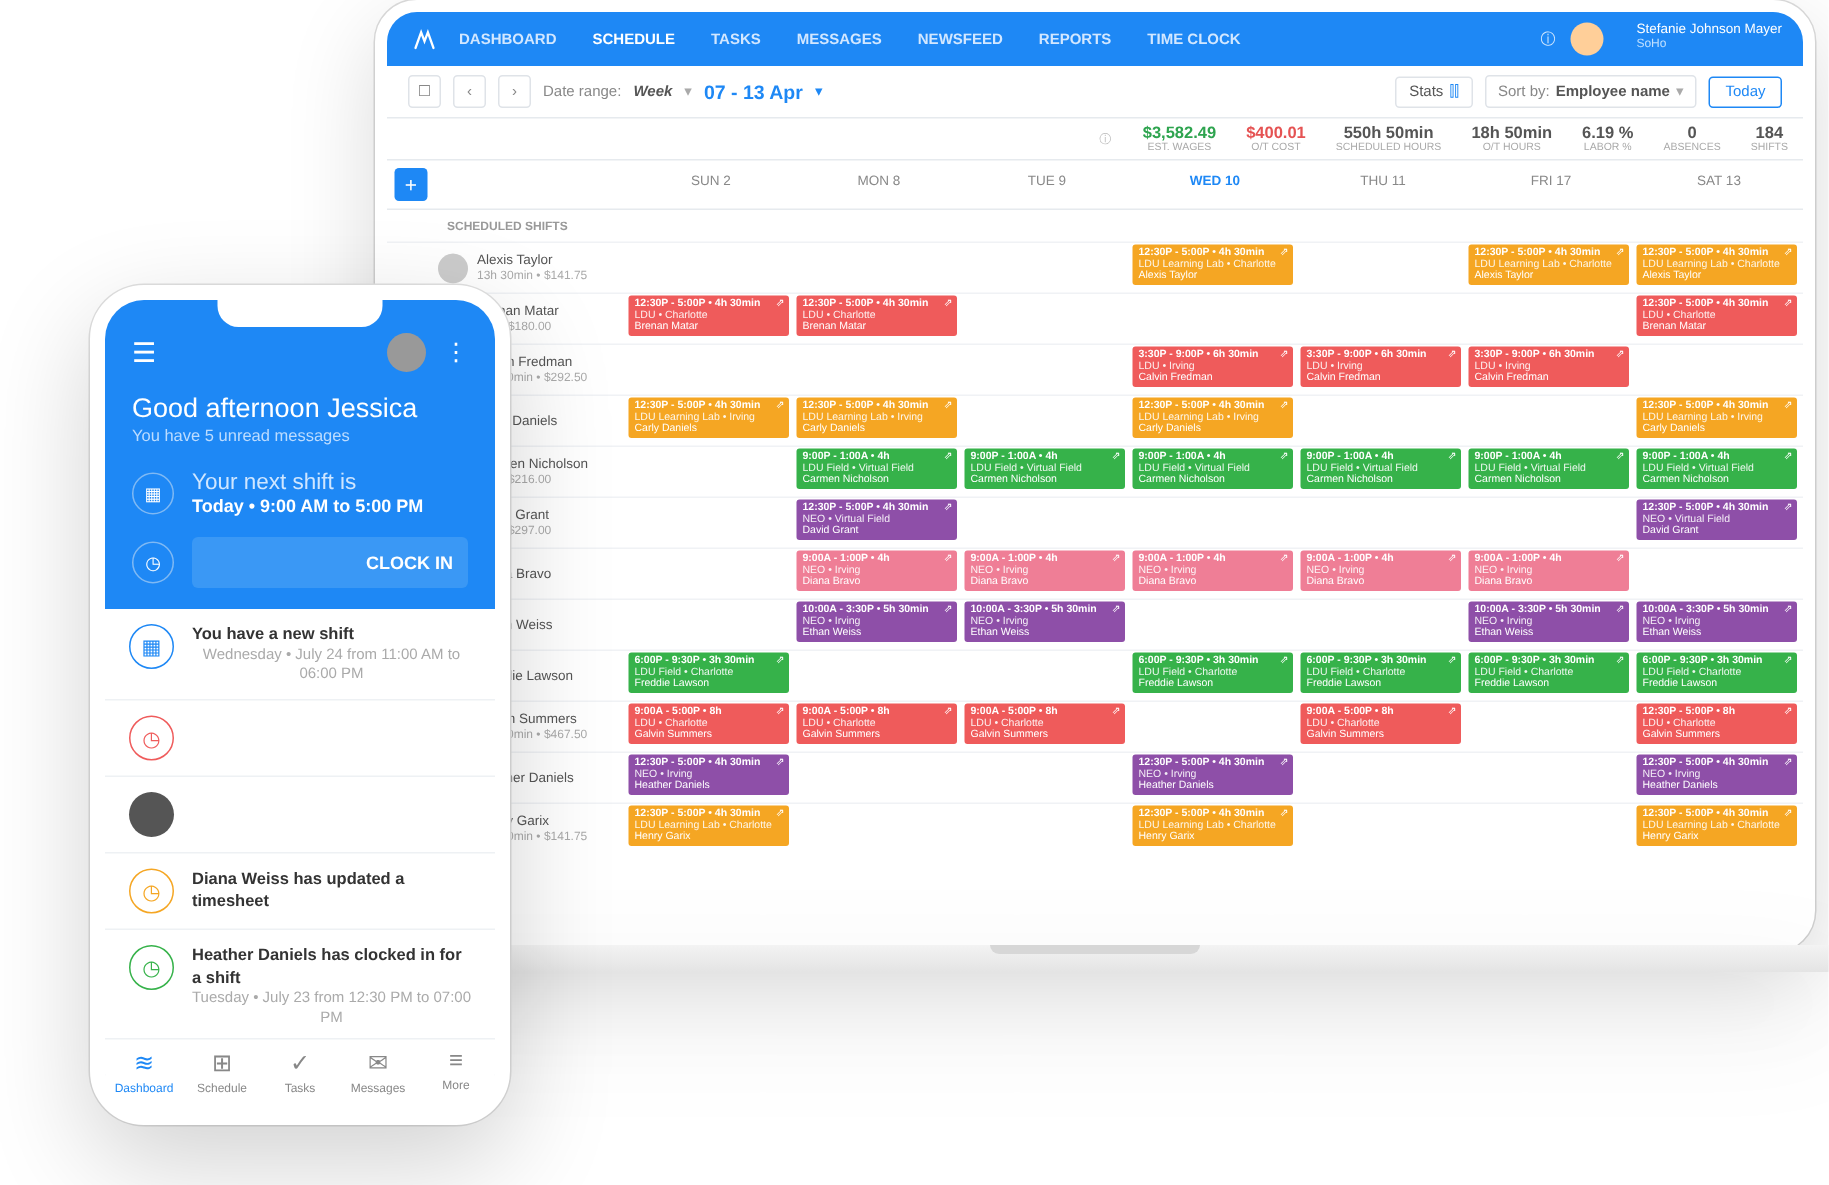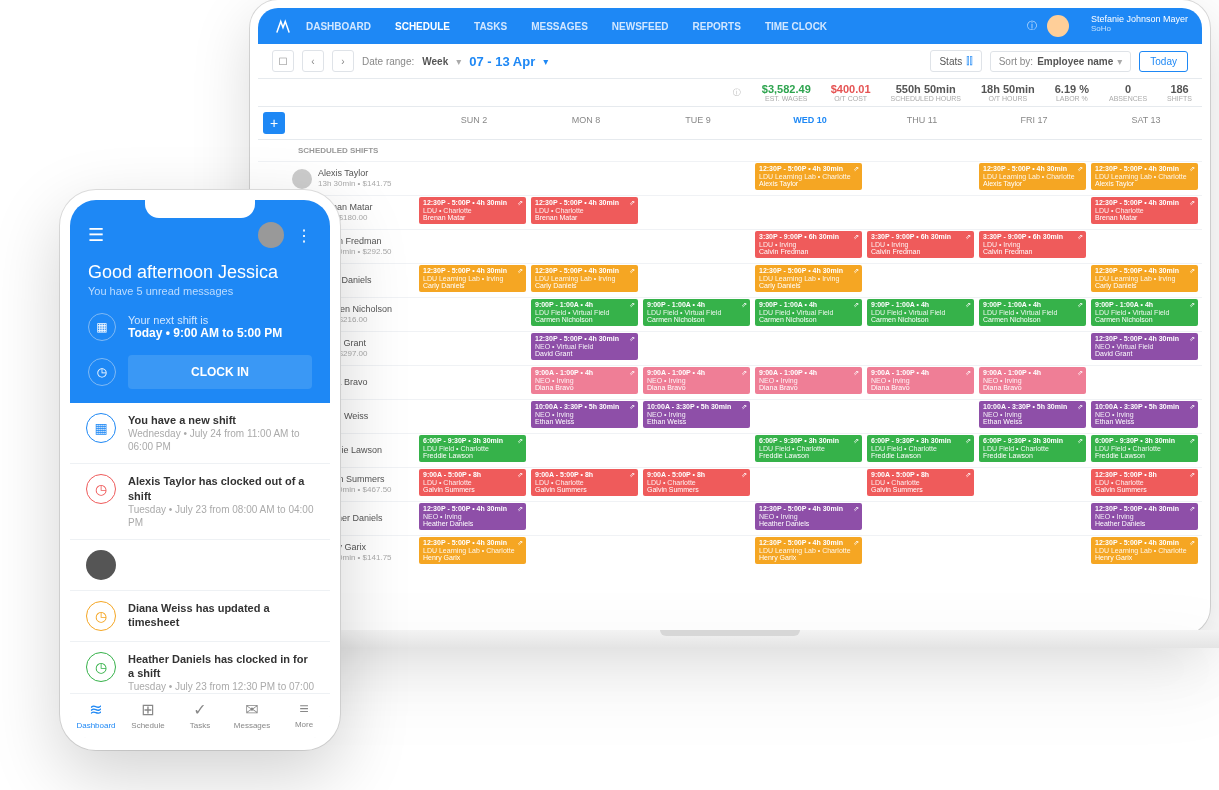--- a/index.html
+++ b/index.html
@@ -94,36 +94,36 @@
 }
 .phone .notch{position:absolute; top:0; left:50%; transform:translateX(-50%); width:110px; height:18px; background:#fff; border-radius:0 0 14px 14px; z-index:5;}
 .phone-header{ background:#1e88f5; color:#fff; padding:22px 18px 14px;}
 .phone-header .topbar{ display:flex; align-items:center; justify-content:space-between; margin-bottom:14px;}
 .phone-header .ham{ font-size:18px;}
 .phone-header .pavatar{ width:26px; height:26px; border-radius:50%; background:#999;}
 .phone-header h1{ font-size:18px; font-weight:500;}
 .phone-header .sub{ color:#bcdcff; font-size:11px; margin-top:2px;}
 .phone-header .nextshift{ display:flex; align-items:center; gap:12px; margin-top:16px;}
 .phone-header .ring{ width:28px; height:28px; border:1.5px solid #7fb9f4; border-radius:50%; display:flex; align-items:center; justify-content:center; font-size:12px;}
-.phone-header .ns-title{ font-size:11px; color:#cfe6ff;}
+.phone-header .ns-title{ font-size:15px; color:#cfe6ff;}
 .phone-header .ns-time{ font-size:12px; font-weight:600;}
 .phone-header .clockrow{ display:flex; align-items:center; gap:12px; margin-top:14px;}
-.phone-header .clockbtn{ flex:1; background:#3a98f5; text-align:center; padding:10px; font-size:12px; font-weight:600; border-radius:4px;}
+.phone-header .clockbtn{ flex:1; background:#3a98f5; text-align:right; padding:10px; font-size:12px; font-weight:600; border-radius:4px;}
 
 .feed{ background:#fff;}
 .feeditem{ display:flex; gap:12px; padding:10px 16px; border-bottom:1px solid #eef1f4; align-items:flex-start;}
 .feeditem .ic{ width:30px; height:30px; border-radius:50%; border:1.5px solid #ccc; display:flex; align-items:center; justify-content:center; flex-shrink:0; font-size:14px;}
 .ic.blue{border-color:#1e88f5; color:#1e88f5;}
 .ic.red{border-color:#ef5b5b; color:#ef5b5b;}
 .ic.orange{border-color:#f5a623; color:#f5a623;}
 .ic.green{border-color:#36b24a; color:#36b24a;}
 .ic.avatar{border:none; background:#555;}
 .feeditem .txt{ font-size:11px; color:#555; line-height:1.3;}
 .feeditem .txt b{ color:#333; font-weight:600;}
-.feeditem .txt .sub{ color:#aaa; font-size:10px;}
+.feeditem .txt .sub{ color:#aaa; font-size:10px;text-align:center;}
 
 .phone-tabbar{ position:absolute; bottom:0; left:0; right:0; background:#fff; border-top:1px solid #eef1f4; display:flex; justify-content:space-around; padding:6px 0 10px;}
 .phone-tabbar .t{ text-align:center; font-size:8px; color:#888; width:20%;}
 .phone-tabbar .t.active{ color:#1e88f5;}
 .phone-tabbar .t .ti{ font-size:16px; display:block; margin-bottom:2px;}
 </style>
 </head>
 <body>
 
 <div class="laptop">
@@ -152,21 +152,21 @@
         <small>SoHo</small>
       </div>
     </div>
   </div>
 
   <div class="toolbar">
     <div class="sqbtn">☐</div>
     <div class="sqbtn">‹</div>
     <div class="sqbtn">›</div>
     <span class="drlabel">Date range:</span>
-    <span style="font-weight:600;">Week</span>
+    <span style="font-weight:600;font-style:italic;">Week</span>
     <span style="color:#aaa;">▾</span>
     <span class="range">07 - 13 Apr</span>
     <span style="color:#1e88f5;">▾</span>
     <div class="spacer"></div>
     <div class="pill">
       <span>Stats</span>
       <span style="color:#1e88f5;">⫿⫿</span>
     </div>
     <div class="pill">
       <span class="drlabel">Sort by:</span>
@@ -198,21 +198,21 @@
         </div>
         <div class="stat">
           <div class="v ">6.19 %</div>
           <div class="lbl">LABOR %</div>
         </div>
         <div class="stat">
           <div class="v ">0</div>
           <div class="lbl">ABSENCES</div>
         </div>
         <div class="stat">
-          <div class="v ">186</div>
+          <div class="v ">184</div>
           <div class="lbl">SHIFTS</div>
         </div>
       </div>
   </div>
 
   <div class="calwrap">
     <div class="daysrow">
       <div style="display:flex;">
         <div class="addbtn">+</div>
       </div>
@@ -765,22 +765,20 @@
     </div>
   </div>
   <div class="feed" id="phone-feed">
       <div class="feeditem">
         <div class="ic blue">▦</div>
    <div class="txt"><b>You have a new shift</b>
    <div class="sub">Wednesday • July 24 from 11:00 AM to 06:00 PM</div></div>
       </div>
       <div class="feeditem">
         <div class="ic red">◷</div>
-   <div class="txt"><b>Alexis Taylor has clocked out of a shift</b>
-   <div class="sub">Tuesday • July 23 from 08:00 AM to 04:00 PM</div></div>
       </div>
       <div class="feeditem">
         <div class="ic avatar"></div>
       </div>
       <div class="feeditem">
         <div class="ic orange">◷</div>
    <div class="txt"><b>Diana Weiss has updated a timesheet</b>
    </div>
       </div>
       <div class="feeditem">

